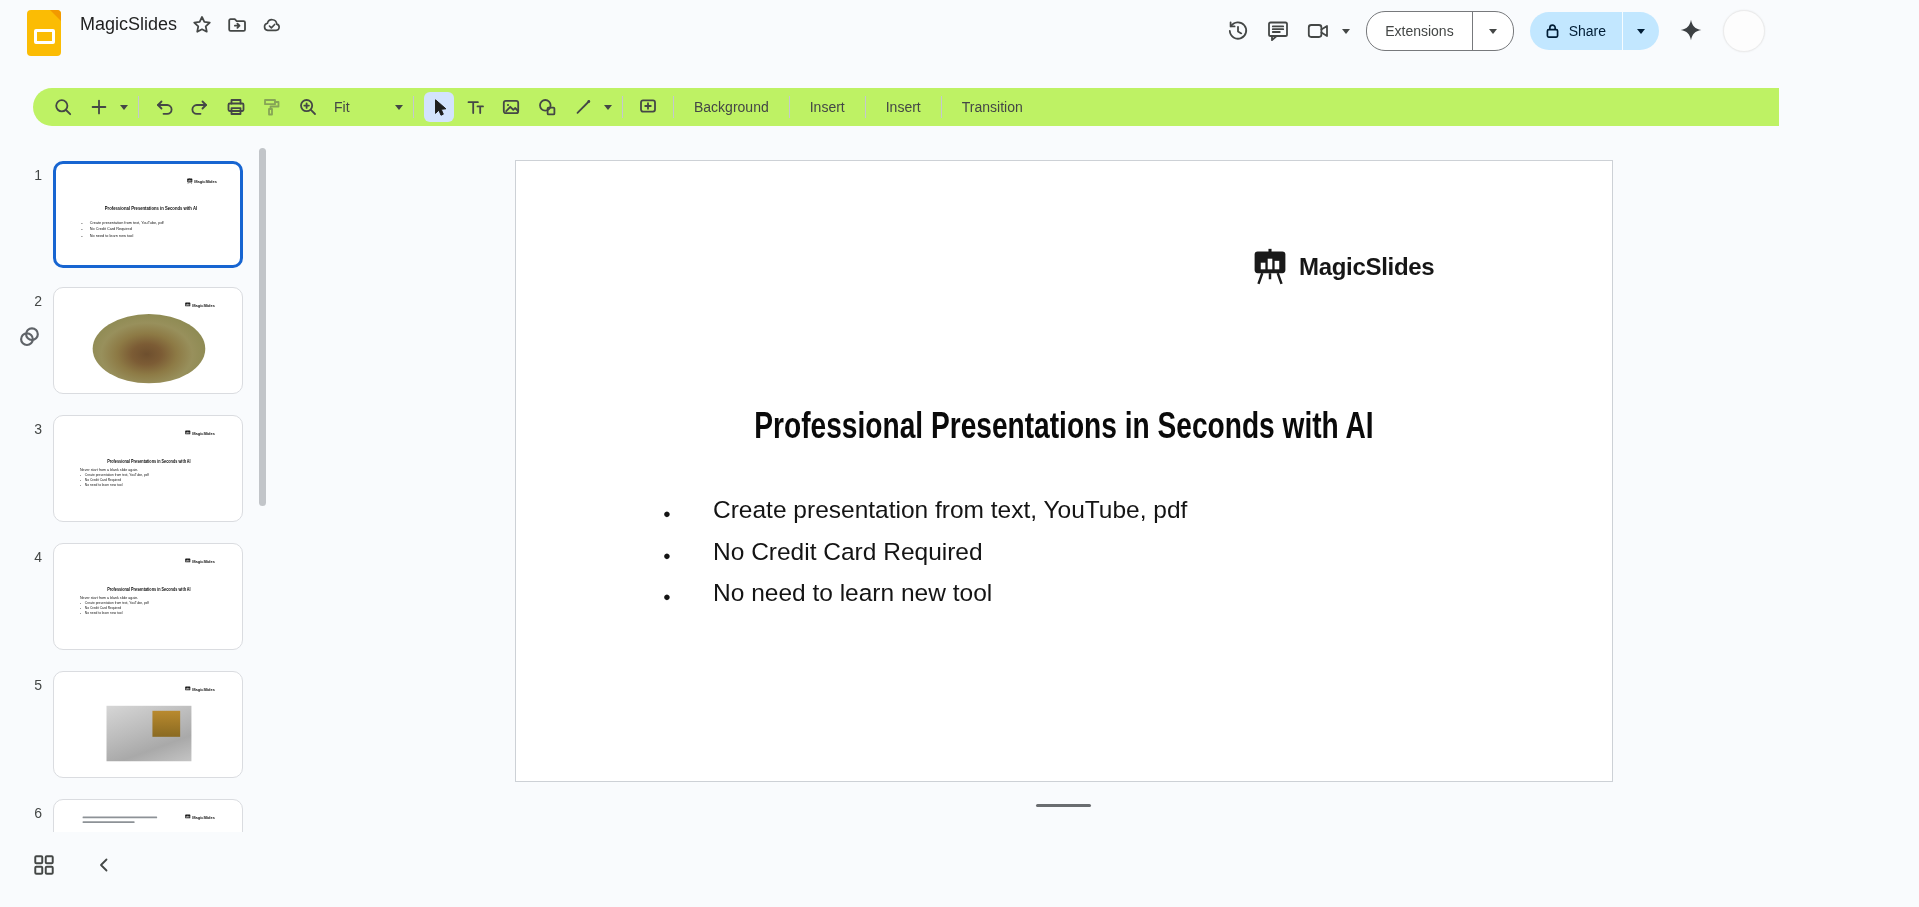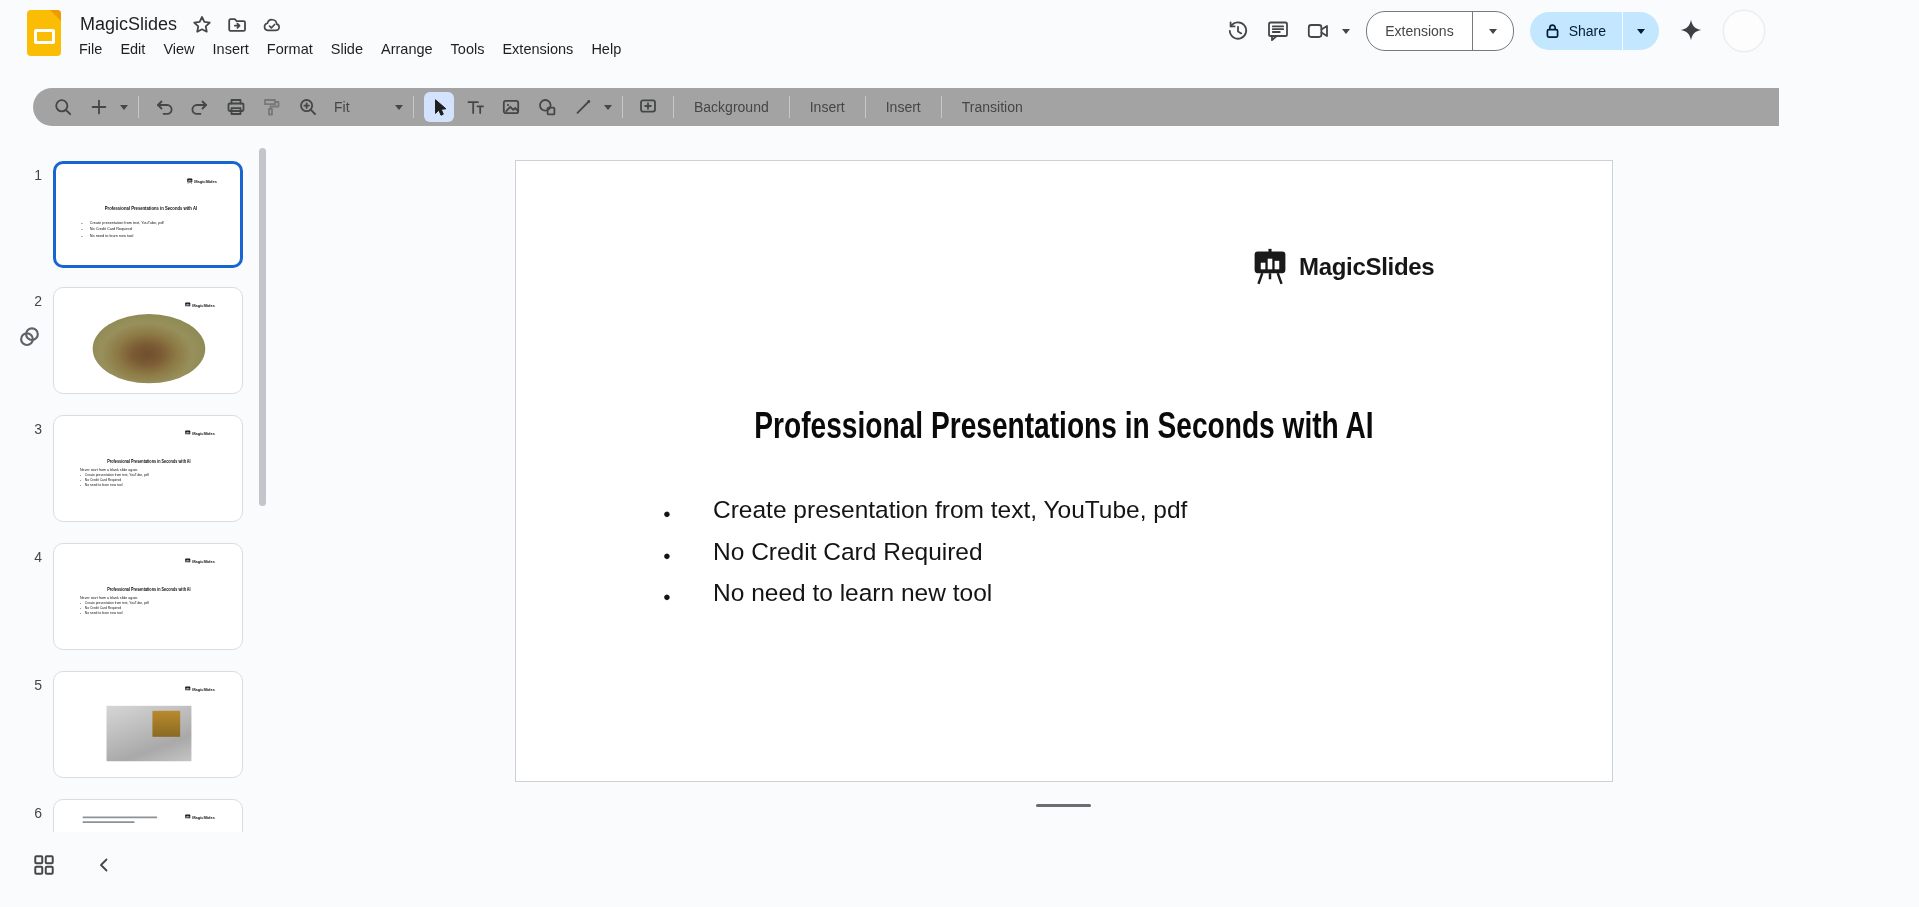--- a/index.html
+++ b/index.html
@@ -25,21 +25,21 @@
   .pill-main{display:flex;align-items:center;padding:0 18px;font-size:14px;font-weight:500;color:#444746;border-right:1px solid #77797c;cursor:pointer;}
   .pill-caret{display:flex;align-items:center;justify-content:center;width:40px;cursor:pointer;}
   .share-pill{display:flex;height:38px;border-radius:19px;overflow:hidden;background:#c2e7ff;margin-right:14px;}
   .share-main{display:flex;align-items:center;gap:8px;padding:0 16px 0 14px;font-size:14px;font-weight:500;color:#001d35;border-right:1.5px solid rgba(255,255,255,.85);cursor:pointer;justify-content:space-between;}
   .share-caret{display:flex;align-items:center;justify-content:center;width:36px;cursor:pointer;}
   .share-caret .caret{border-top-color:#001d35;}
   .gemini{width:36px;height:36px;display:flex;align-items:center;justify-content:center;margin-right:14px;cursor:pointer;}
   .avatar{width:40px;height:40px;border-radius:50%;background:#fdfdfd;border:1px solid #ececec;box-shadow:0 0 2px rgba(0,0,0,.08);cursor:pointer;}
 
   
-  .toolbar{position:absolute;left:33px;top:88px;width:1797px;height:38px;background:#a3a3a3;border-radius:19px;display:flex;align-items:center;padding:0 12px;box-sizing:border-box;}
+  .toolbar{position:absolute;left:33px;top:88px;width:1797px;height:38px;background:#bef264;border-radius:19px;display:flex;align-items:center;padding:0 12px;box-sizing:border-box;}
   .tb-ic{width:30px;height:30px;display:flex;align-items:center;justify-content:center;border-radius:6px;margin:0 3px;cursor:pointer;flex:none;}
   .tb-ic.sel{background:#d3e3fd;}
   .tb-div{width:1px;height:22px;background:#c4c8cf;margin:0 7px;flex:none;}
   .tb-caret{width:14px;display:flex;justify-content:center;cursor:pointer;flex:none;}
   .tb-zoomtxt{font-size:14px;color:#444746;padding:0 6px 0 8px;min-width:52px;cursor:pointer;}
   .tb-txt{font-size:14px;color:#444746;padding:0 13px;cursor:pointer;white-space:nowrap;}
   .tb-collapse{margin-left:auto;width:30px;height:30px;display:flex;align-items:center;justify-content:center;cursor:pointer;}
 
   
   .filmstrip{position:absolute;left:0;top:136px;width:272px;height:696px;overflow:hidden;}
@@ -117,32 +117,20 @@
         </svg>
     </span>
     <span class="doc-ic">
       <svg width="22" height="20" viewBox="0 0 22 19">
           <path class="st" d="M6.3 15.4h9.2a3.5 3.5 0 0 0 .7-6.9 5.2 5.2 0 0 0-10.2-1 4 4 0 0 0 .3 7.9Z" stroke-width="1.6"></path>
           <path class="st" d="M8.2 10.6l2.1 2.1 3.6-3.8" stroke-width="1.6"></path>
         </svg>
     </span>
   </div>
 
-  <nav class="menubar">
-    <span class="menu-item">File</span>
-    <span class="menu-item">Edit</span>
-    <span class="menu-item">View</span>
-    <span class="menu-item">Insert</span>
-    <span class="menu-item">Format</span>
-    <span class="menu-item">Slide</span>
-    <span class="menu-item">Arrange</span>
-    <span class="menu-item">Tools</span>
-    <span class="menu-item">Extensions</span>
-    <span class="menu-item">Help</span>
-  </nav>
 
   <div class="header-right">
     <span class="hd-ic">
       <svg width="24" height="24" viewBox="0 0 24 24">
           <path class="st" d="M5 7.2A8.2 8.2 0 1 1 3.8 12"></path>
           <path class="st" d="M4.6 3.4v4h4"></path>
           <path class="st" d="M12 7.8v4.6l3.3 2"></path>
         </svg>
     </span>
     <span class="hd-ic">

